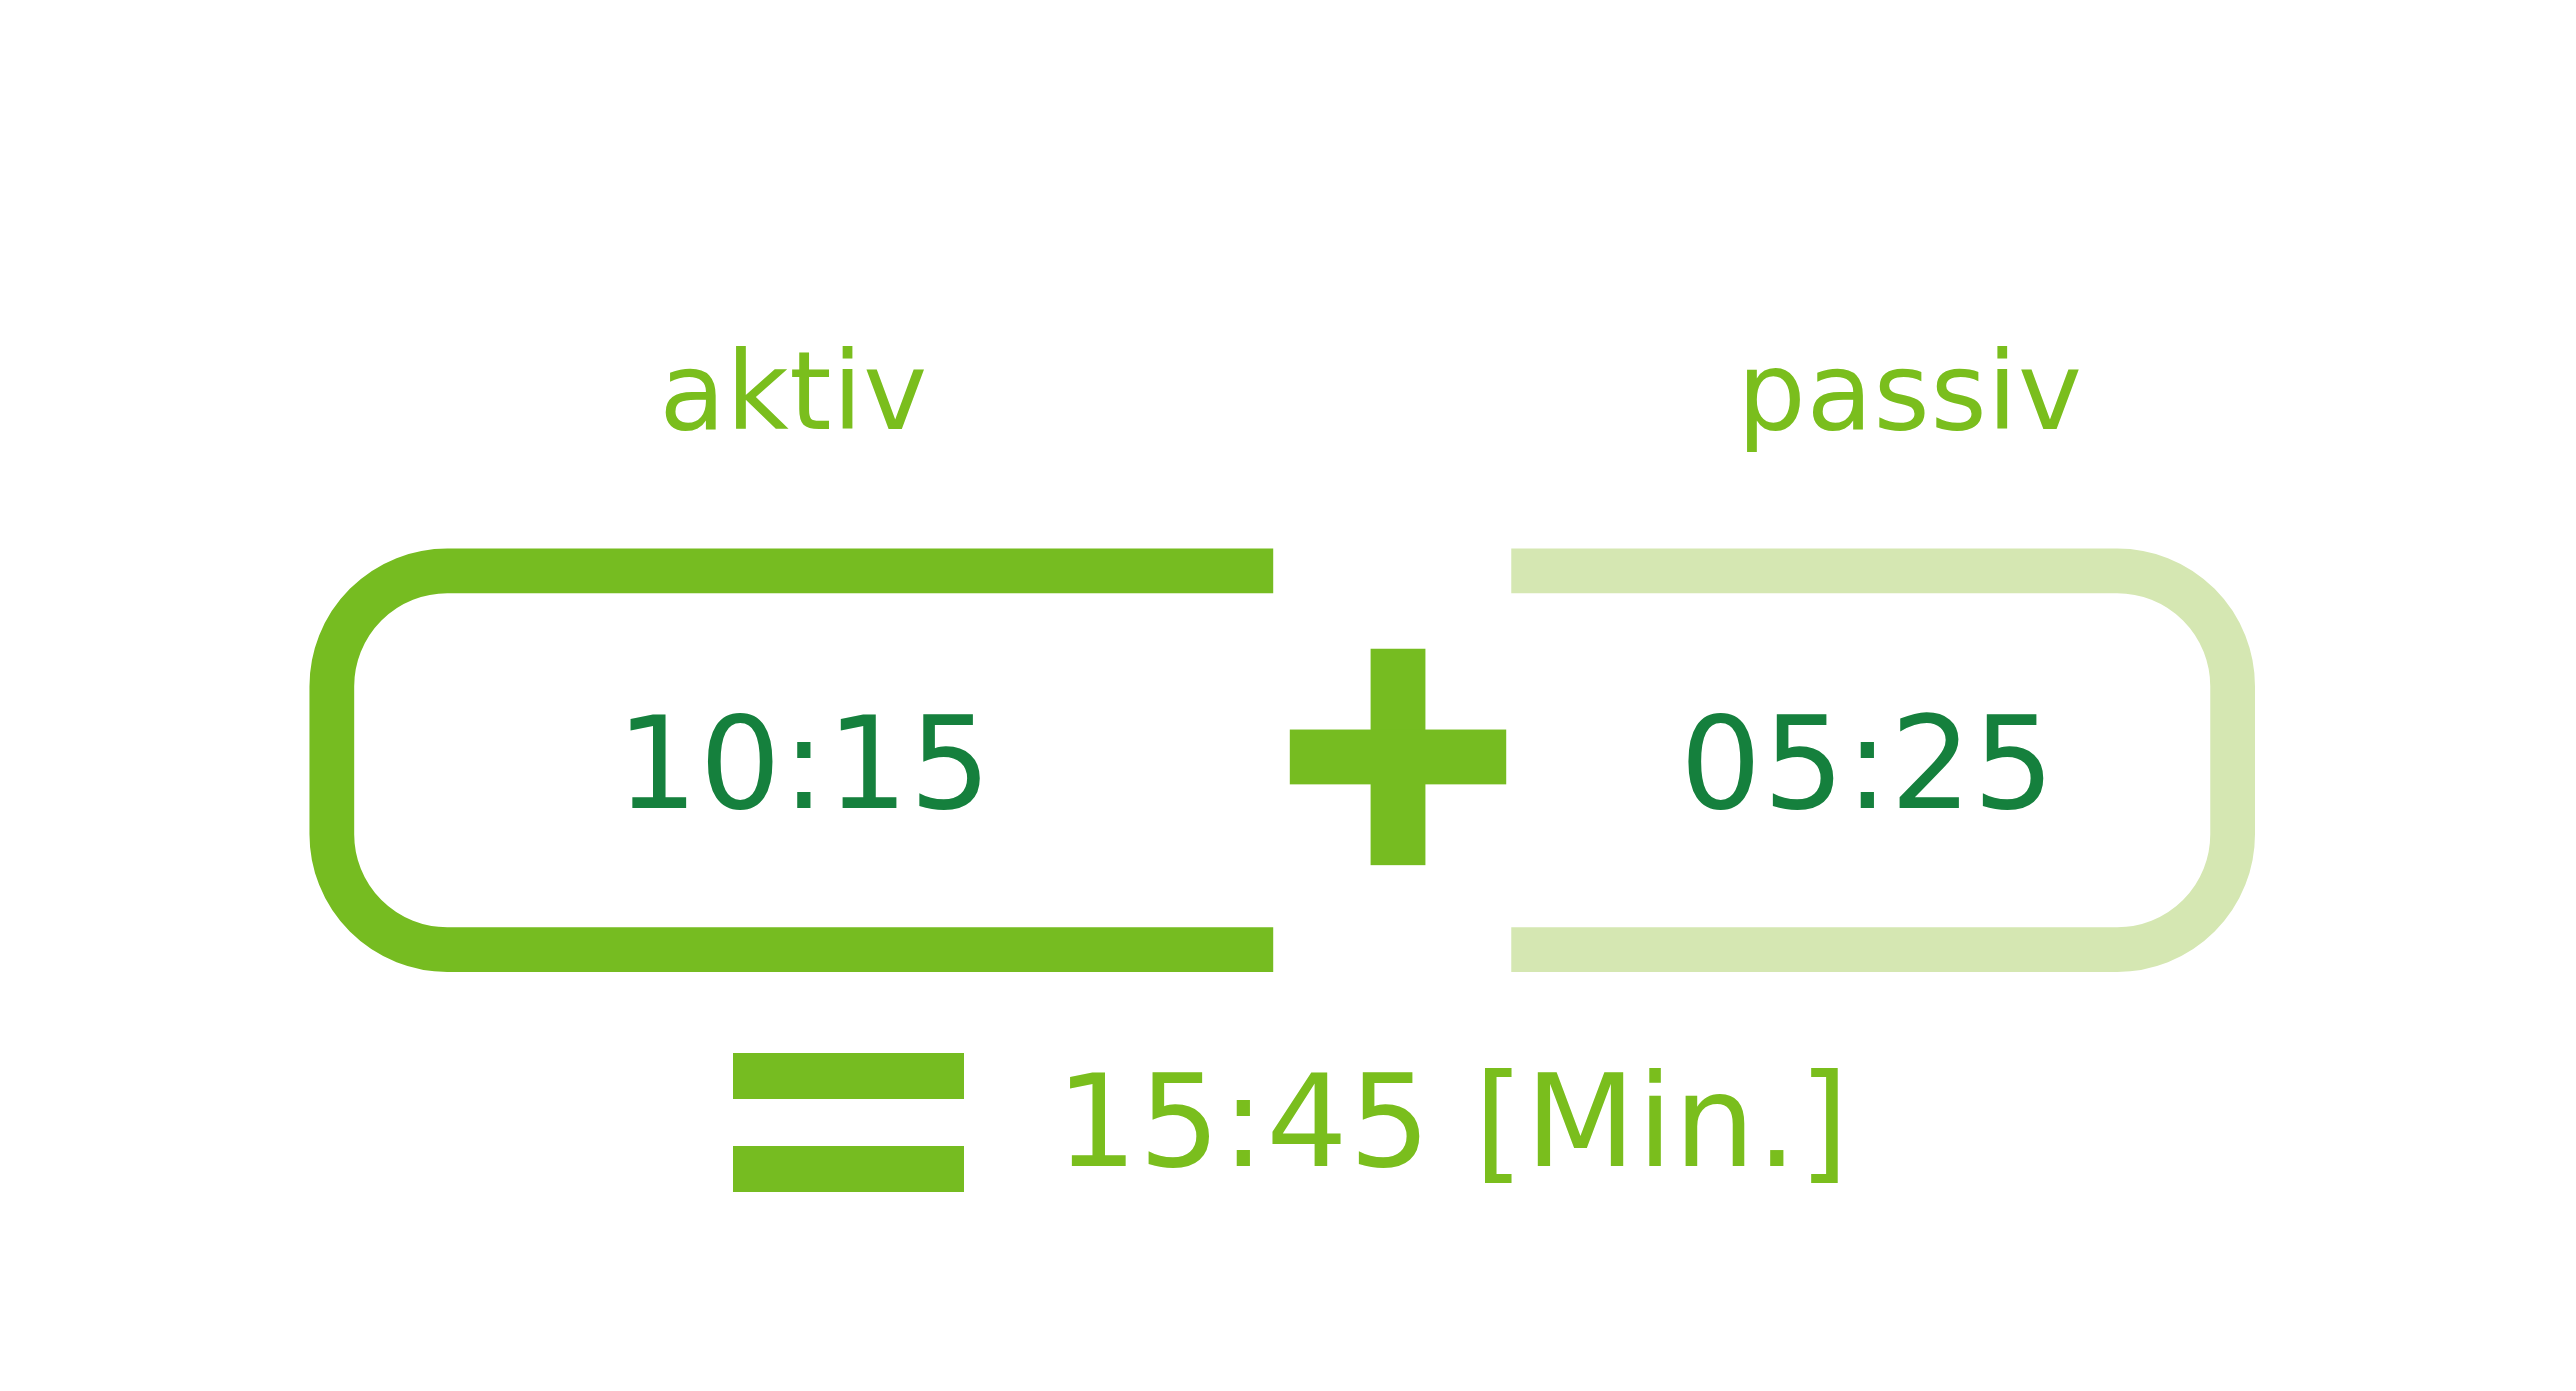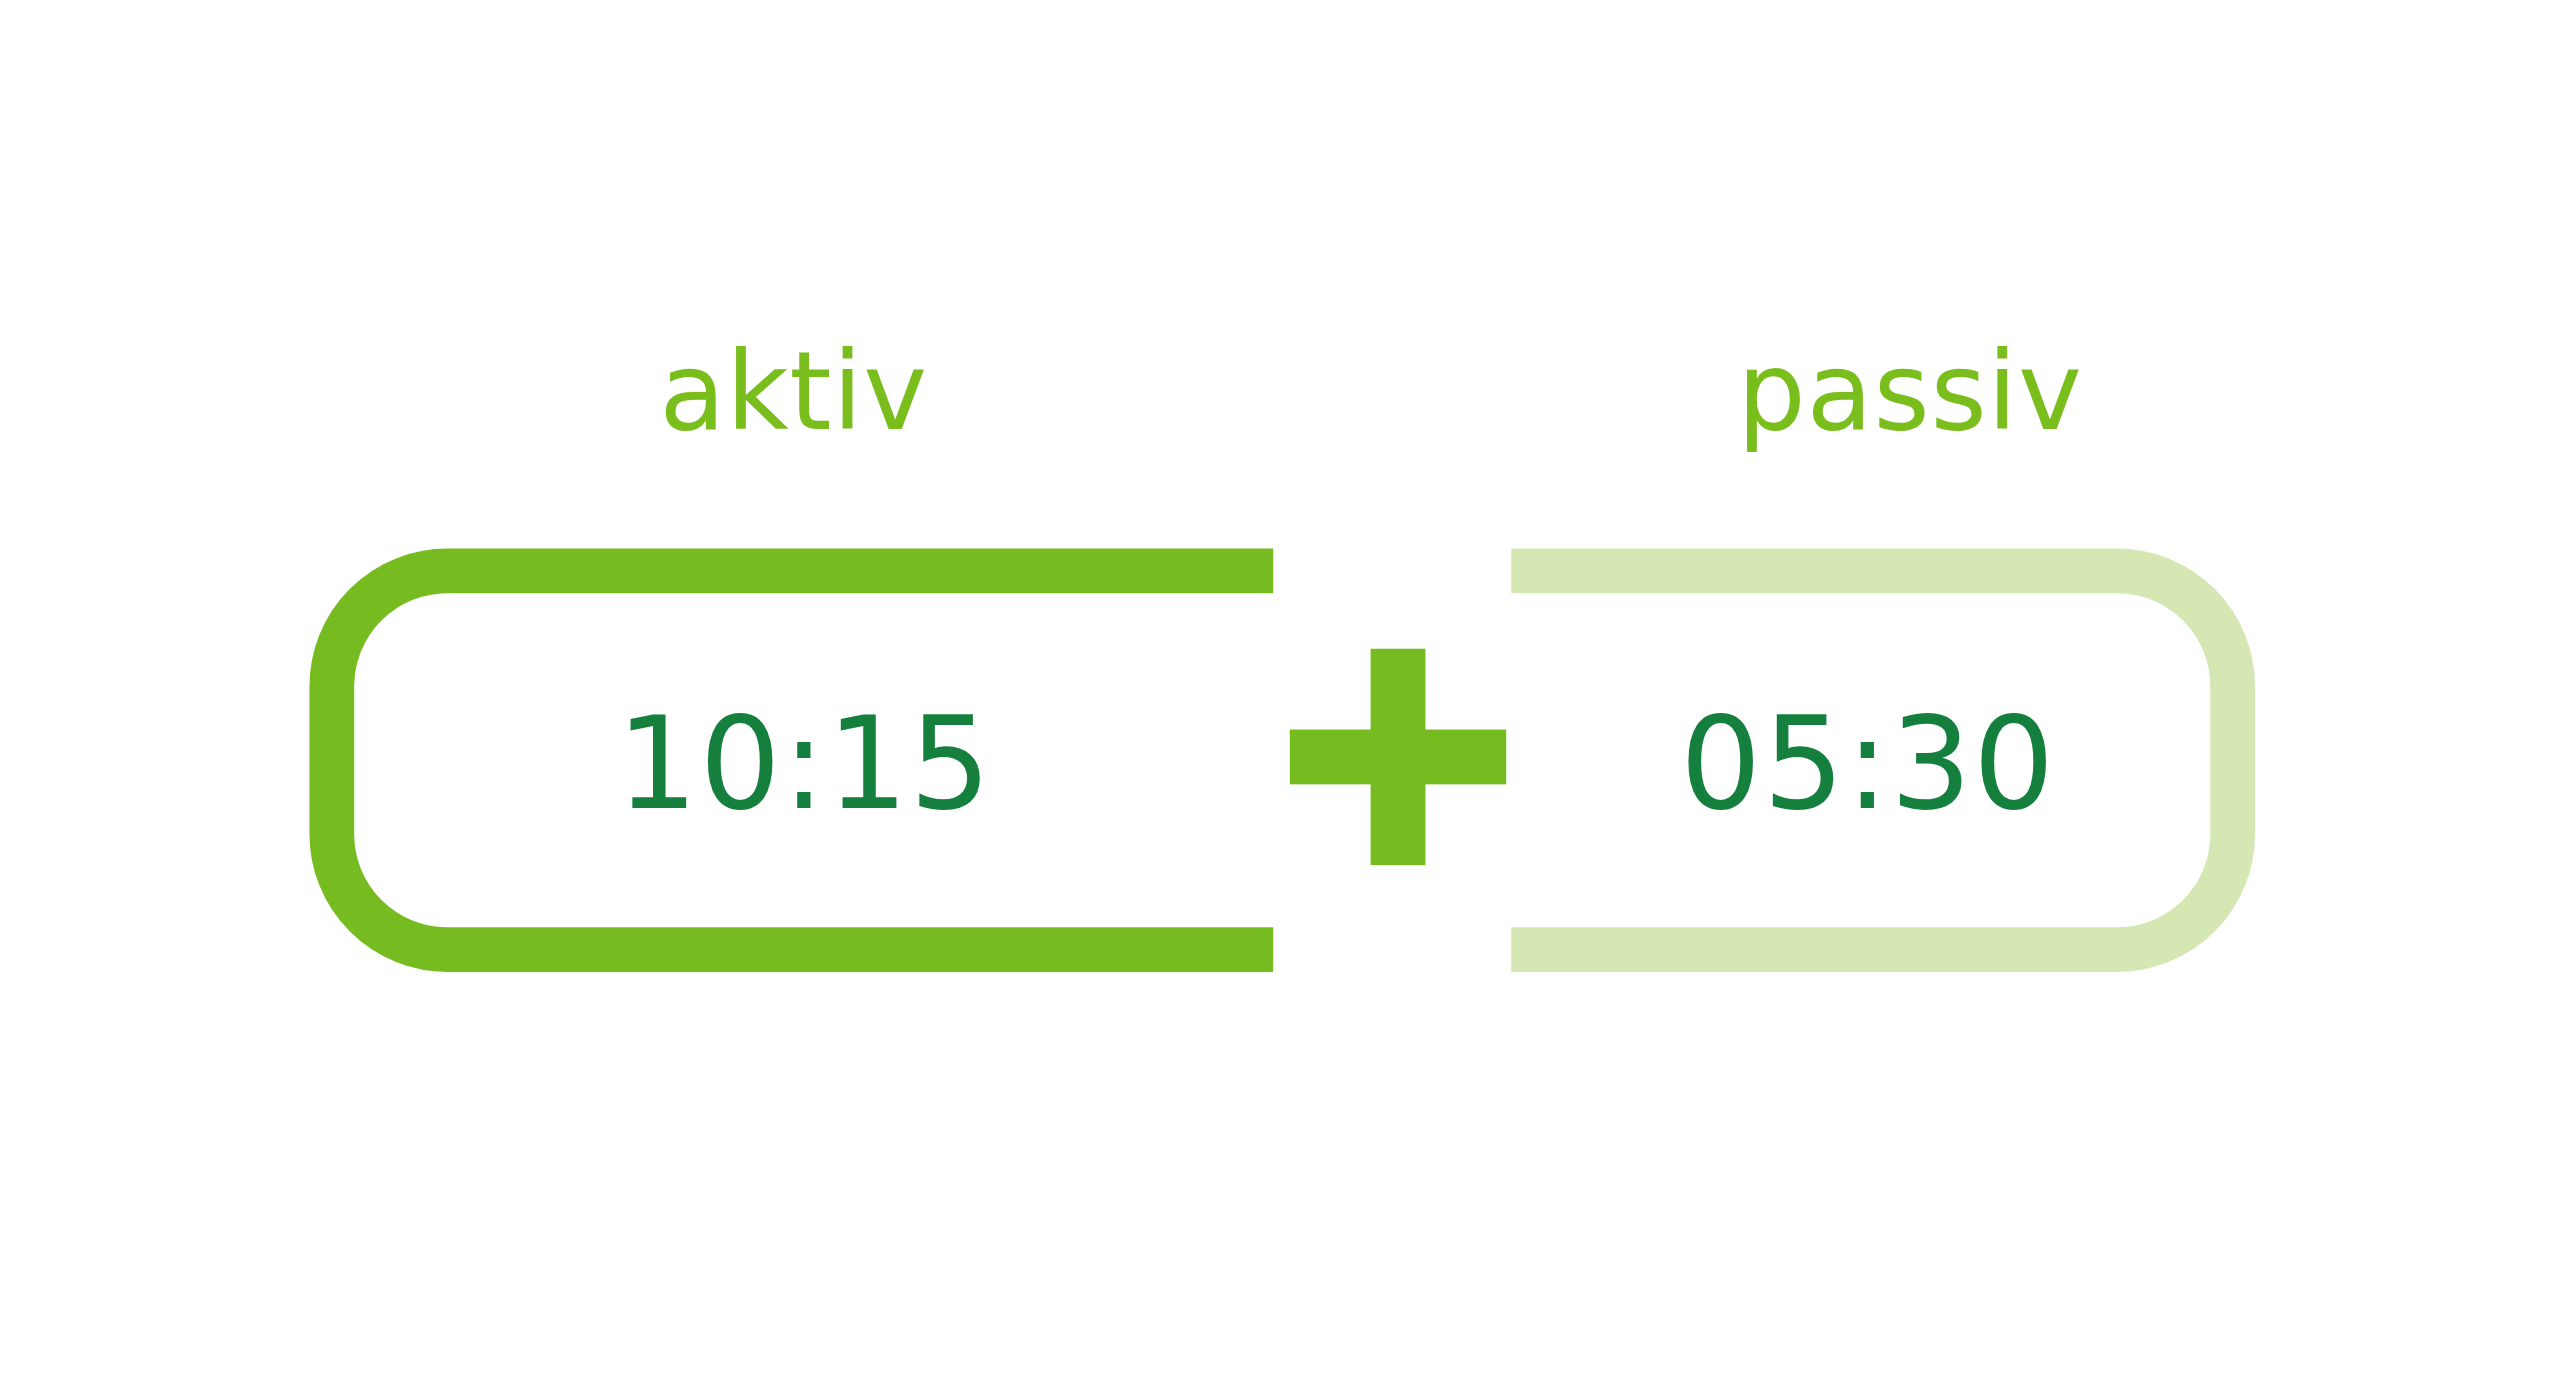--- a/index.html
+++ b/index.html
@@ -125,17 +125,26 @@
 
       <g>
         <rect x="1900" y="838" width="76" height="300" fill="#76BC21"></rect>
         <rect x="1788" y="950" width="300" height="76" fill="#76BC21"></rect>
       </g>
     </svg>
   </div>
 
   <div class="bracket-value" id="value-aktiv">10:15</div>
 
-  <div class="bracket-value" id="value-passiv">05:30</div>
+  <div class="bracket-value" id="value-passiv">05:25</div>
 
+  <div id="result-row">
+
+    <div id="equals-icon">
+      <div class="bar"></div>
+      <div class="bar"></div>
+    </div>
+
+    <div id="result-value">15:45 [Min.]</div>
+  </div>
 
 </div>
 
 
 </body></html>

